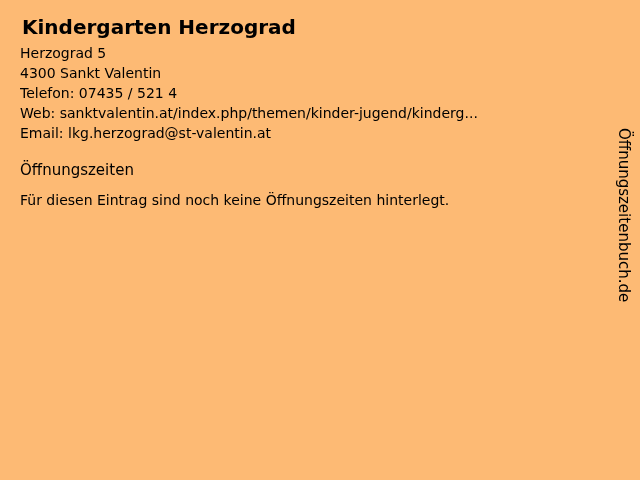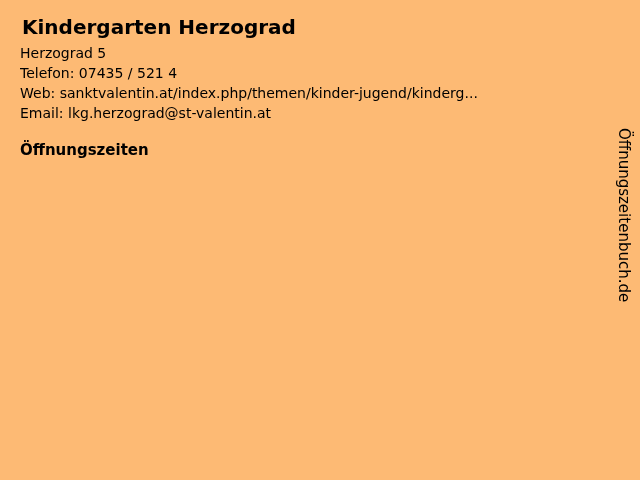--- a/index.html
+++ b/index.html
@@ -28,21 +28,21 @@
   }
   .details-line {
     font-size: 14px;
     line-height: 20px;
     white-space: nowrap;
     overflow: hidden;
   }
   .hours-heading {
     font-size: 15px;
     line-height: 20px;
-    font-weight: bold;
+    font-weight: normal;
     margin: 17px 0 0 0;
     white-space: nowrap;
   }
   .hours-empty {
     font-size: 14px;
     line-height: 20px;
     margin: 10px 0 0 0;
     white-space: nowrap;
   }
   .watermark {
@@ -57,20 +57,22 @@
   }
 </style>
 </head>
 <body>
 
 <div class="page">
   <div class="content">
     <h1 class="title">Kindergarten Herzograd</h1>
     <div>
       <div class="details-line">Herzograd 5</div>
+      <div class="details-line">4300 Sankt Valentin</div>
       <div class="details-line">Telefon: 07435 / 521 4</div>
       <div class="details-line">Web: sanktvalentin.at/index.php/themen/kinder-jugend/kinderg...</div>
       <div class="details-line">Email: lkg.herzograd@st-valentin.at</div>
     </div>
     <h2 class="hours-heading">Öffnungszeiten</h2>
+    <p class="hours-empty">Für diesen Eintrag sind noch keine Öffnungszeiten hinterlegt.</p>
   </div>
   <div class="watermark">Öffnungszeitenbuch.de</div>
 </div>
 
 </body></html>

